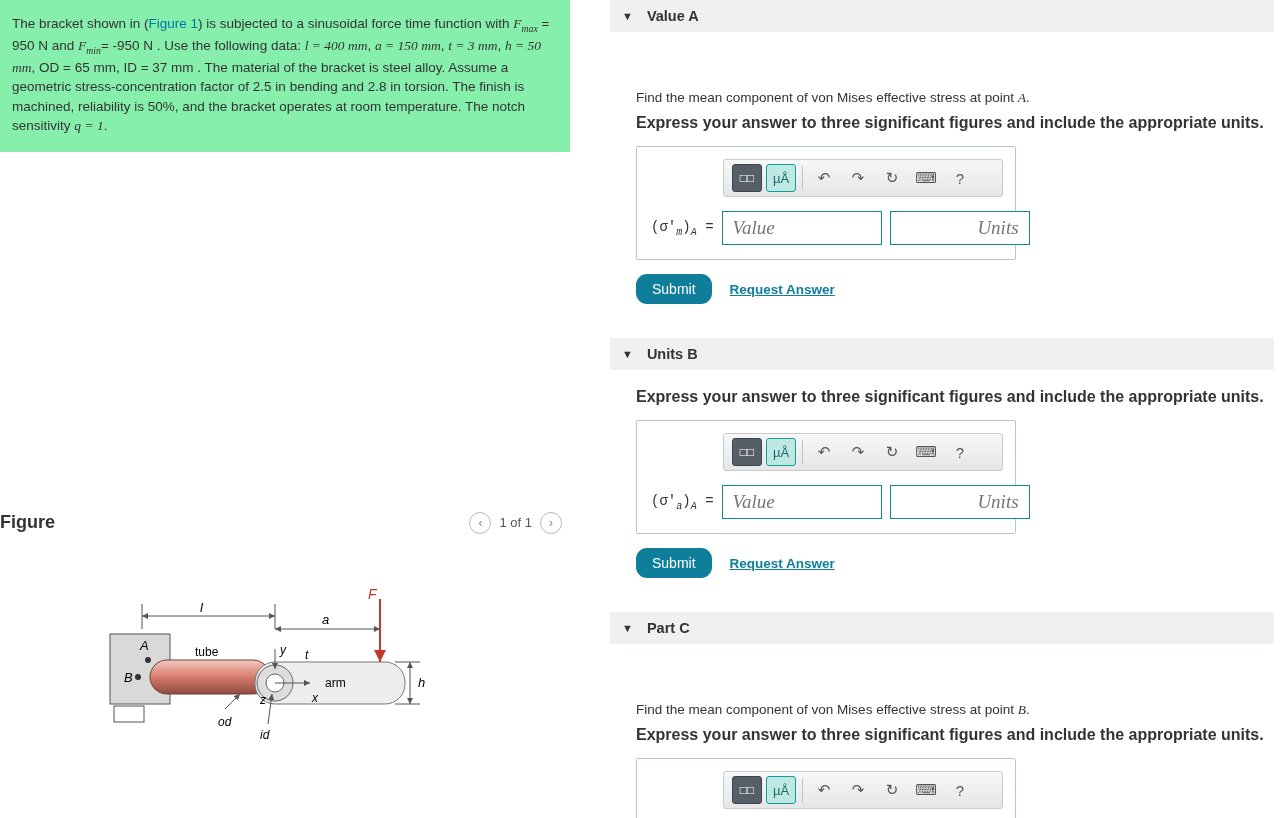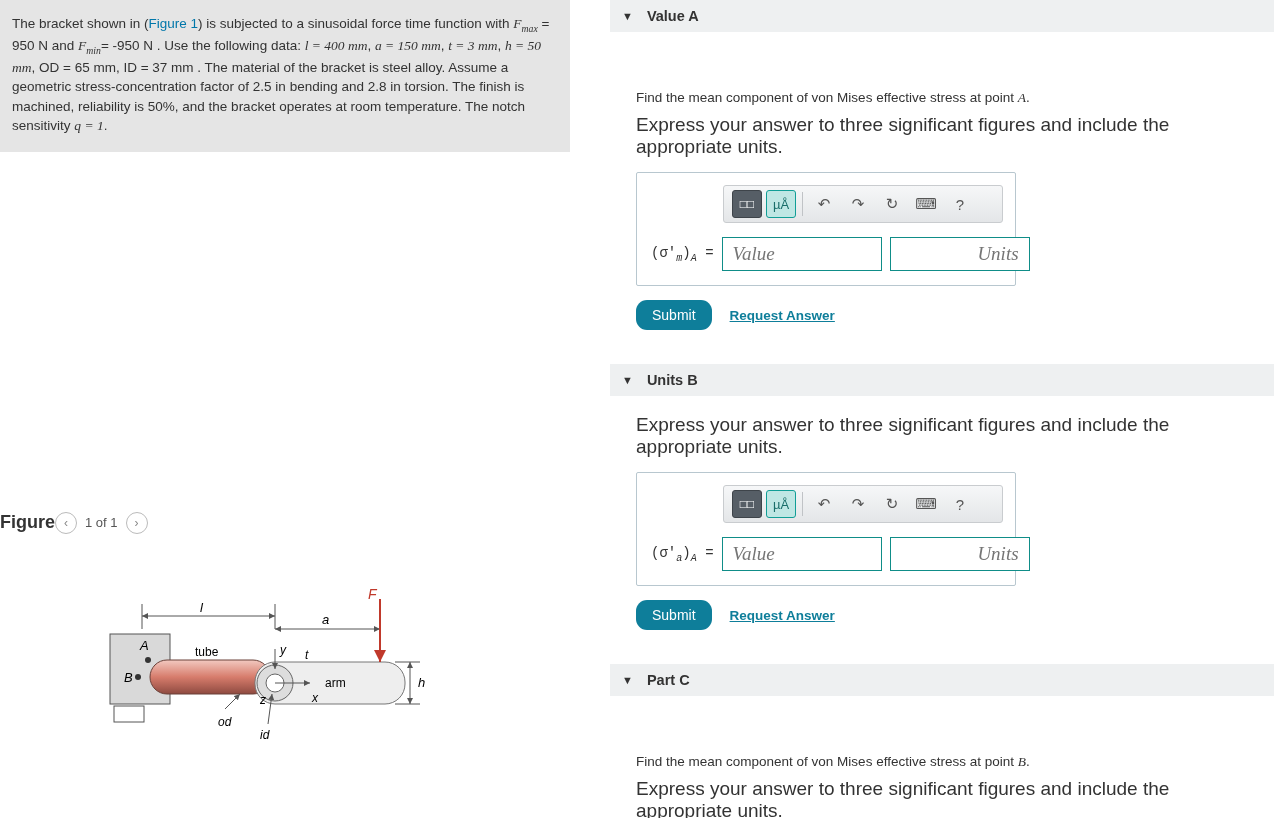--- a/index.html
+++ b/index.html
@@ -1,35 +1,35 @@
 <!DOCTYPE html>
 <html><head>
 <meta charset="utf-8">
 <style>
   * { box-sizing: border-box; margin: 0; padding: 0; }
   body { font-family: Arial, Helvetica, sans-serif; font-size: 14px; color:#333; background:#fff; }
   .page { display:flex; width:1284px; min-height:818px; }
   .left { width:570px; padding:0; }
   .right { flex:1; padding:0 10px 0 40px; }
 
-  .problem-box { background:#e5e5e5; padding:14px 12px 16px 12px; line-height:1.45; font-size:13.5px; }
+  .problem-box { background:#86efac; padding:14px 12px 16px 12px; line-height:1.45; font-size:13.5px; }
   .problem-box .link { color:#0077aa; }
-  .fig-header { display:flex; align-items:center; margin-top:360px; padding:0 8px 0 0;}
+  .fig-header { display:flex; align-items:center; justify-content:space-between; margin-top:360px; padding:0 8px 0 0;}
   .fig-header h3 { font-size:18px; font-weight:bold; }
   .fig-nav { display:flex; align-items:center; gap:8px; color:#555; font-size:13px;}
   .circ-btn { width:22px; height:22px; border:1px solid #bbb; border-radius:50%; display:flex; align-items:center; justify-content:center; background:#fff; cursor:pointer; font-size:12px; color:#888;}
   .fig-img { margin-top:40px; padding-left:100px; }
 
   .part { margin-bottom:16px; }
   .part-head { background:#eef0f1; padding:8px 12px; display:flex; align-items:center; gap:14px; }
   .part-head .tri { font-size:11px; color:#333; }
   .part-head .title { font-weight:bold; font-size:14.5px; }
   .part-body { padding:18px 10px 18px 26px; }
   .prompt { font-size:13.5px; margin-bottom:8px;margin-top:40px; }
-  .instr { font-weight:normal; font-size:19px; margin-bottom:14px; }
+  .instr { font-weight:bold; font-size:16px; margin-bottom:14px; }
 
   .answer-box { border:1px solid #b8c7cf; border-radius:2px; padding:12px 14px 14px 14px; width:380px; }
   .toolbar { background:linear-gradient(#f6f7f8,#e4e6e8); border:1px solid #c9cccf; border-radius:3px; height:38px; display:flex; align-items:center; gap:4px; padding:0 8px; margin:0 0 14px 72px; width:280px; }
   .tb-btn { width:30px; height:28px; display:flex; align-items:center; justify-content:center; border-radius:3px; cursor:pointer; font-size:15px; color:#555; }
   .tb-btn.dark { background:#565e66; color:#fff; border:1px solid #3e444a; font-size:12px; font-weight:bold;}
   .tb-btn.teal { background:#bfe7e4; border:1px solid #119e96; color:#1a6e6a; font-size:13px;}
   .tb-sep{ width:1px; height:24px; background:#c0c3c6; margin:0 2px;}
 
   .input-row { display:flex; align-items:center; gap:8px; }
   .lhs { font-size:14px; white-space:nowrap; font-family:Liberation Mono, monospace; font-style:normal;}

